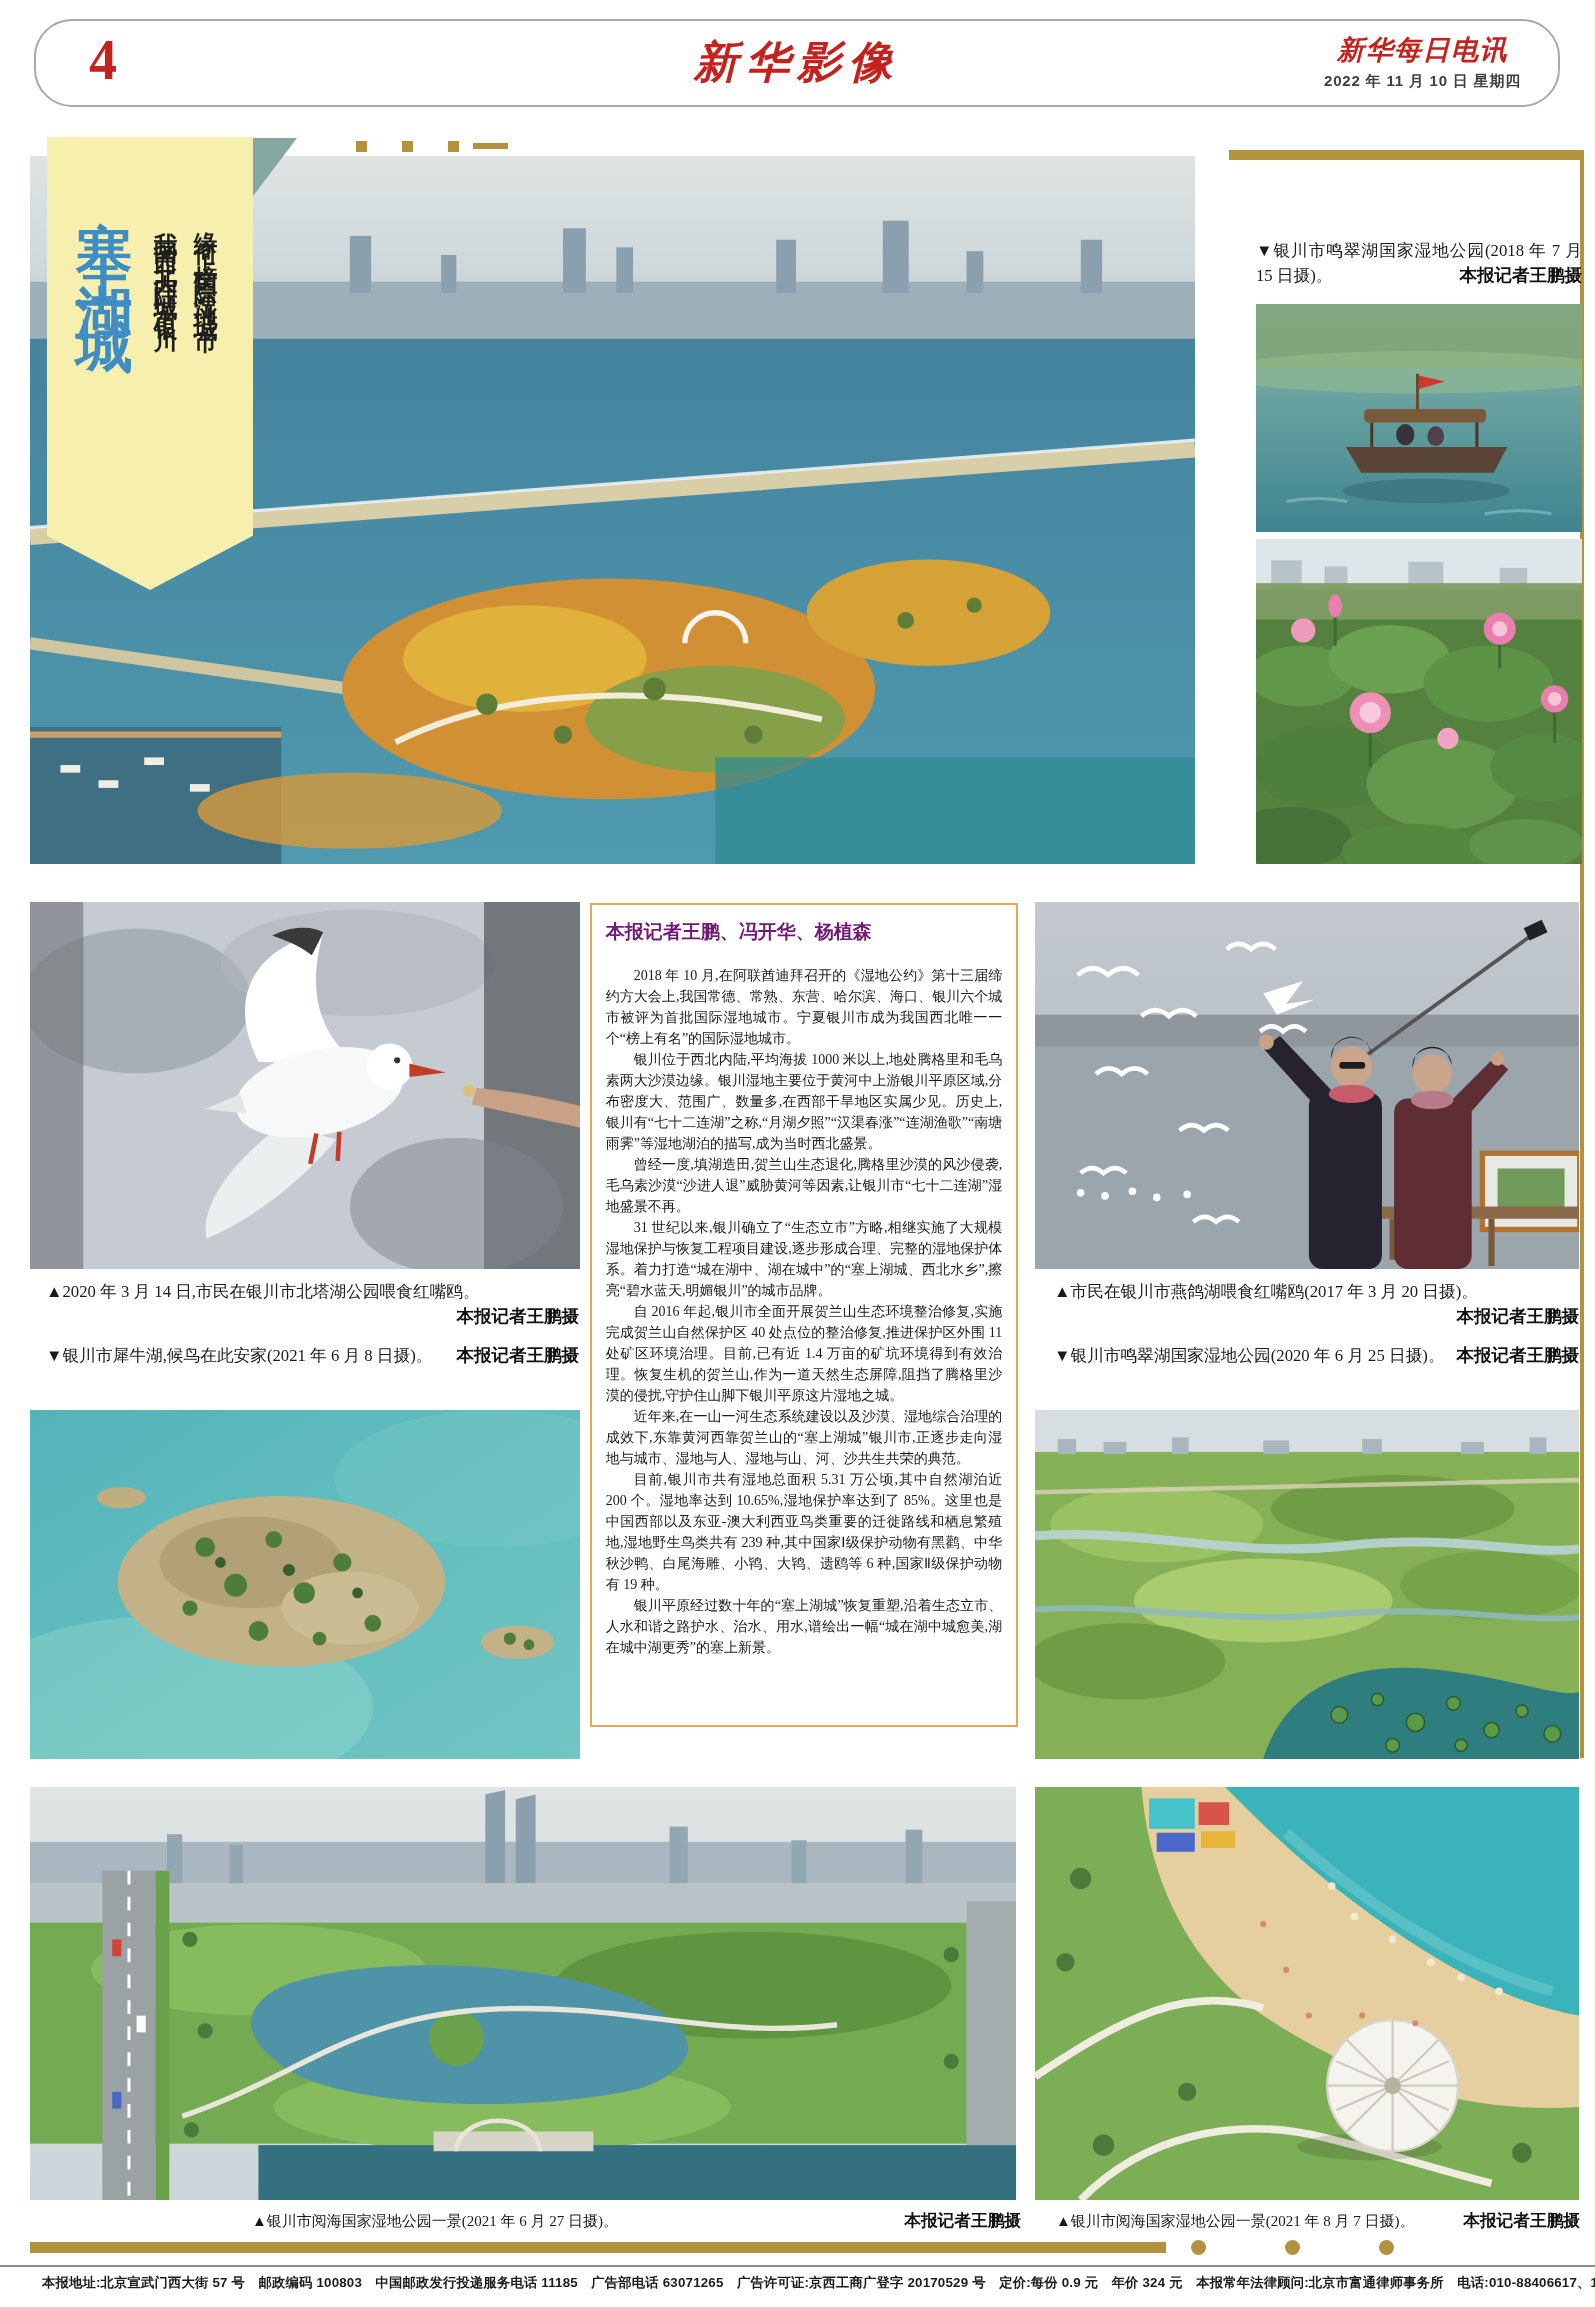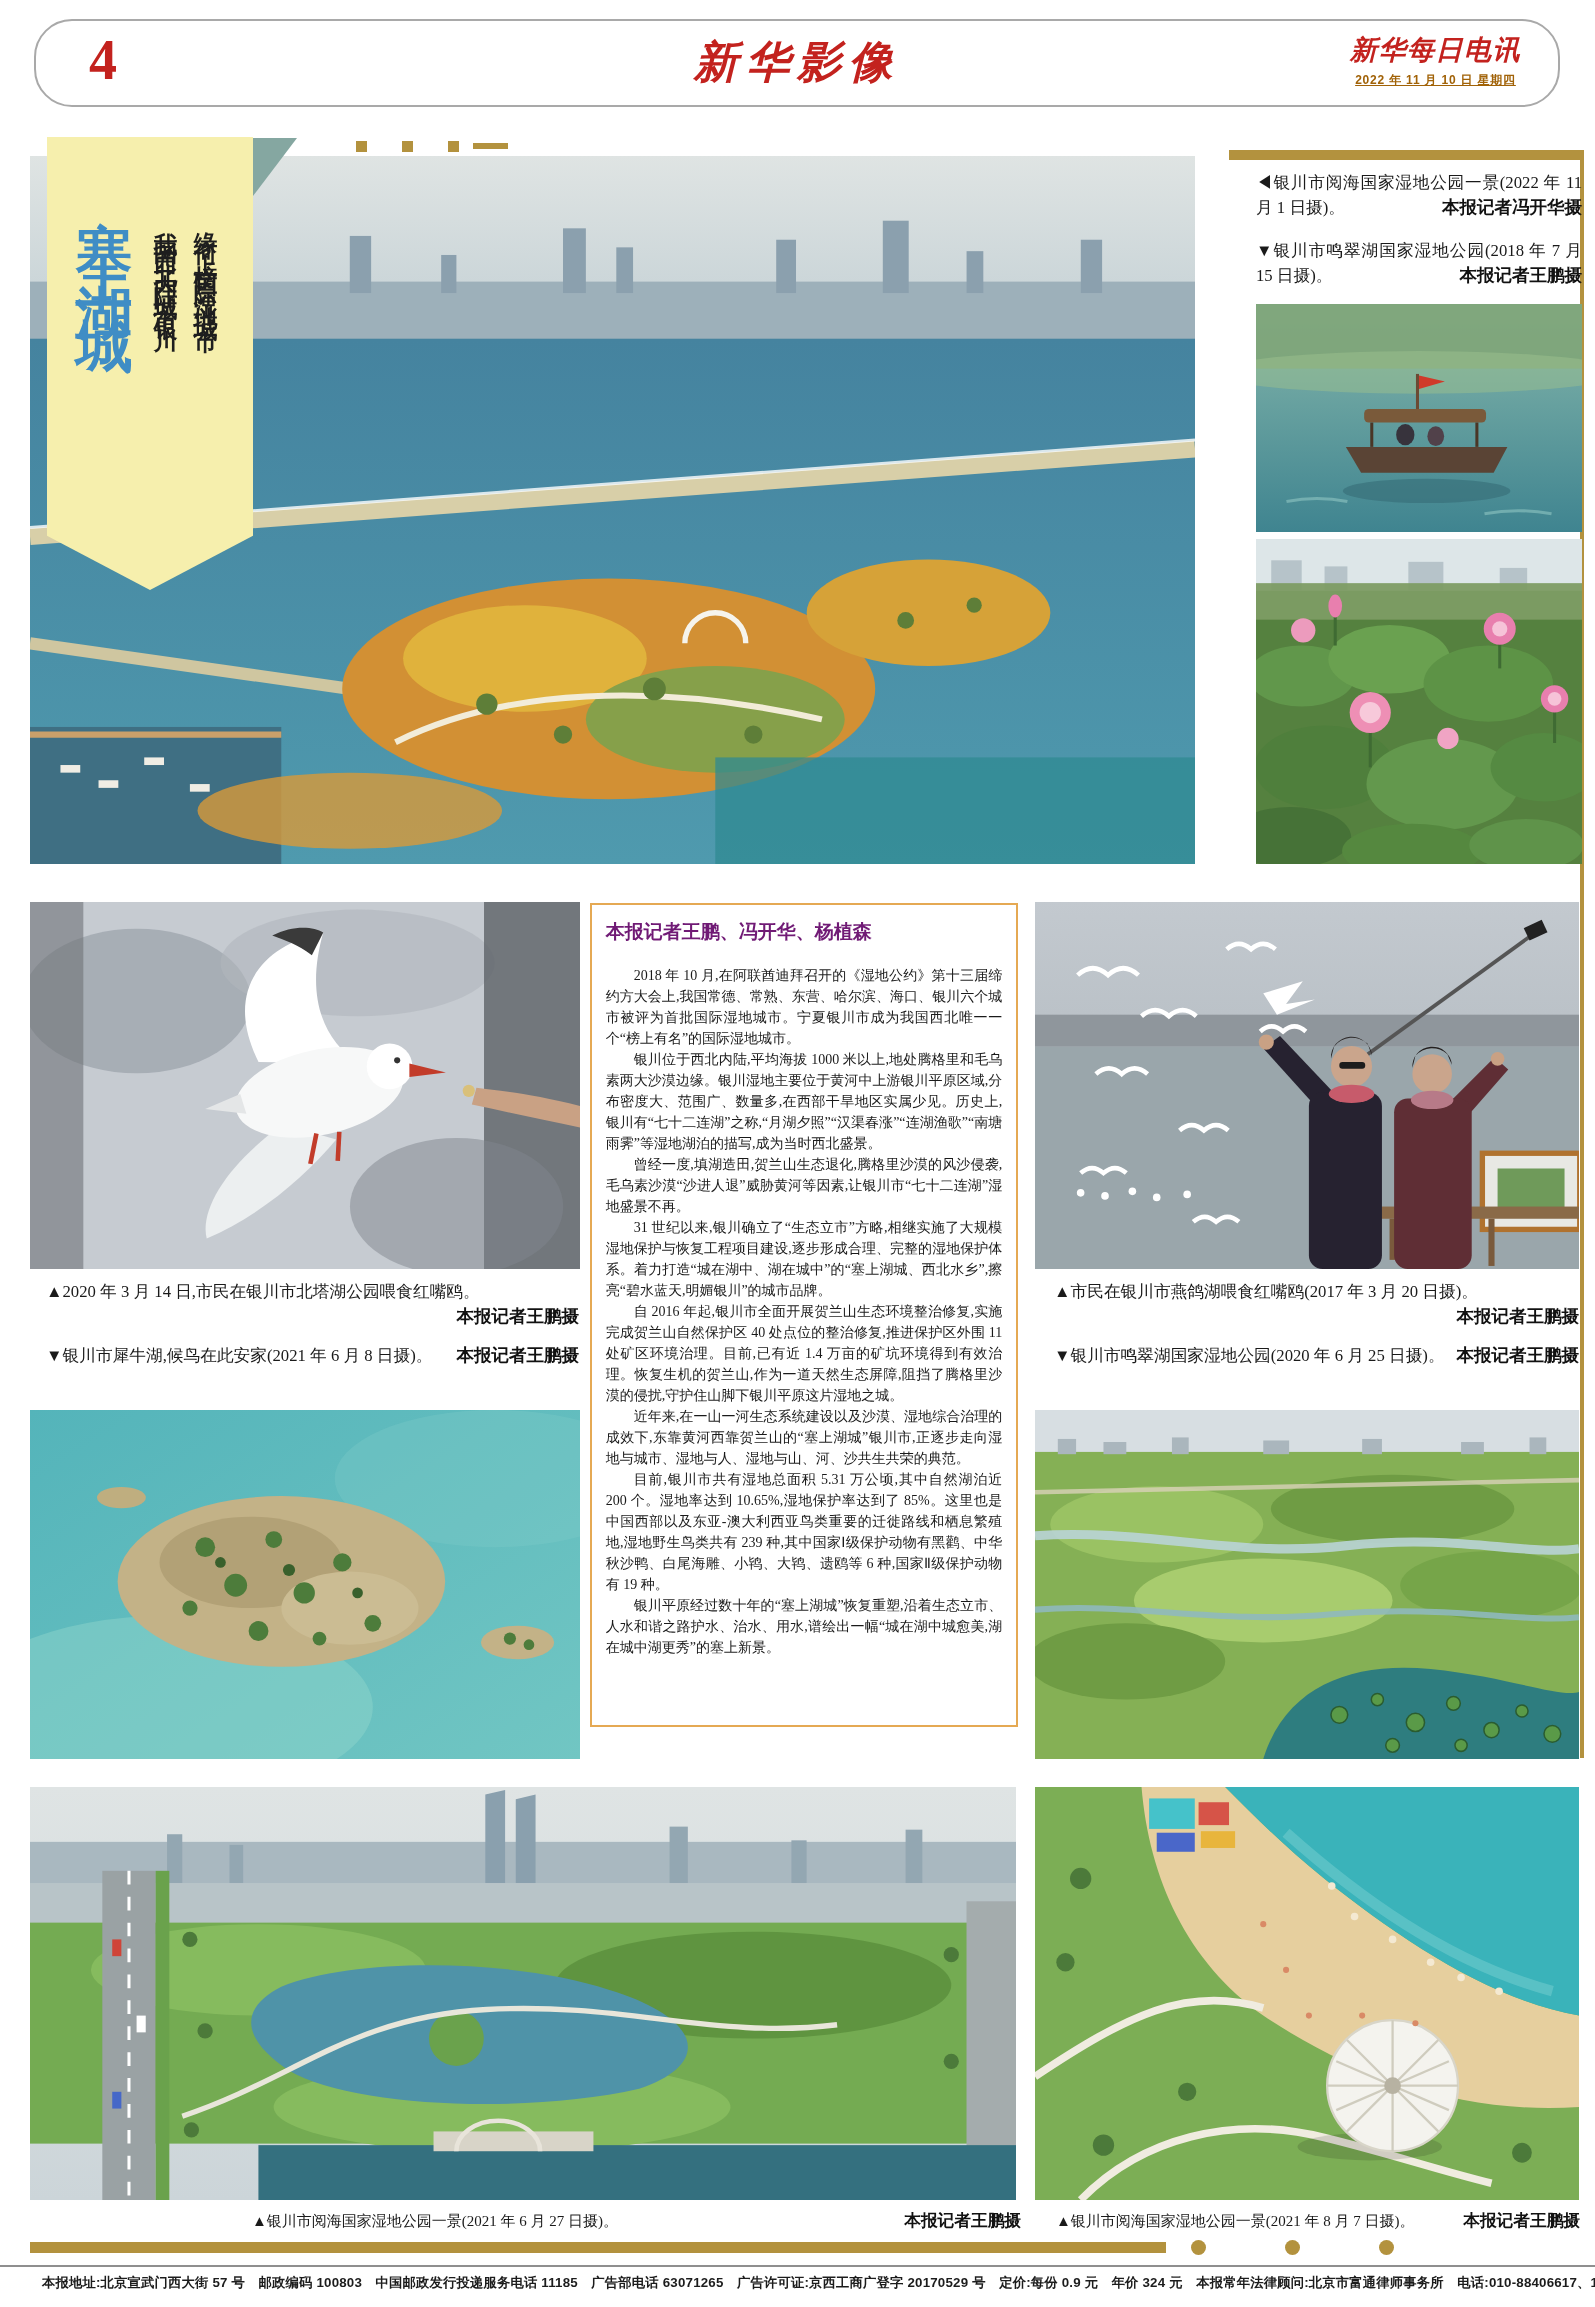--- a/index.html
+++ b/index.html
@@ -10,21 +10,21 @@
   .header-box{position:absolute;left:34px;top:19px;width:1522px;height:84px;
               border:2.3px solid #a9a9a9;border-radius:38px;background:#fff;z-index:5;}
   .page-num{position:absolute;left:53px;top:6px;font-family:"Liberation Serif",serif;
             font-size:56px;font-weight:bold;color:#c3221e;line-height:1.2;}
   .section-title{position:absolute;left:0;right:0;top:12px;text-align:center;
             font-family:"DejaVu Serif",serif;font-style:italic;font-weight:bold;
             font-size:44px;color:#c3221e;letter-spacing:7.6px;}
   .masthead-box{position:absolute;right:37px;top:10.7px;text-align:center;}
   .masthead{font-family:"DejaVu Serif",serif;font-weight:bold;font-style:italic;
             font-size:27px;color:#c3221e;letter-spacing:1.5px;}
-  .mast-date{font-size:12px;color:#a16207;margin-top:4.6px;letter-spacing:0.8px;font-weight:bold;text-decoration:underline;}
+  .mast-date{font-size:15px;color:#404040;margin-top:4.6px;letter-spacing:0.8px;font-weight:bold;}
 
   
   .gold{background:#b3923e;}
   .dot-sq{position:absolute;width:10.7px;height:10.7px;top:141px;}
   .dash-top{position:absolute;top:143px;left:473px;width:35px;height:6px;}
   .bar-right-top{position:absolute;left:1229px;top:150px;width:355px;height:10px;}
   .vline-right{position:absolute;left:1580px;top:150px;width:3.8px;height:1608px;}
   .bar-bottom{position:absolute;left:30px;top:2242px;width:1136px;height:10.7px;}
   .dot-c{position:absolute;width:15px;height:15px;border-radius:50%;top:2240px;}
 
@@ -147,24 +147,20 @@
       <ellipse cx="420" cy="860" rx="200" ry="50" fill="#d89a3a" opacity=".8"></ellipse>
     </svg>
   </div>
 
   <div class="banner-fold"></div>
   <div class="banner"></div>
   <div class="banner-title">塞上湖城</div>
   <div class="banner-sub sub-r">缘何上榜国际湿地城市</div>
   <div class="banner-sub sub-l">我国西北内陆城市银川</div>
 
-  <div class="cap" style="left:1256px;top:170px;width:326px;">
-    <span class="cap-t">◀银川市阅海国家湿地公园一景(2022 年 11 月 1 日摄)。</span>
-    <span class="cap-c">本报记者冯开华摄</span>
-  </div>
   <div class="cap" style="left:1256px;top:238px;width:326px;">
     <span class="cap-t">▼银川市鸣翠湖国家湿地公园(2018 年 7 月 15 日摄)。</span>
     <span class="cap-c">本报记者王鹏摄</span>
   </div>
 
   <div class="photo" style="left:1256px;top:304px;width:326px;height:228px;">
     <svg viewBox="0 0 428 300" preserveAspectRatio="none">
       <defs>
           <linearGradient id="bw" x1="0" y1="0" x2="0" y2="1">
         <stop offset="0" stop-color="#86b7ab"></stop>

